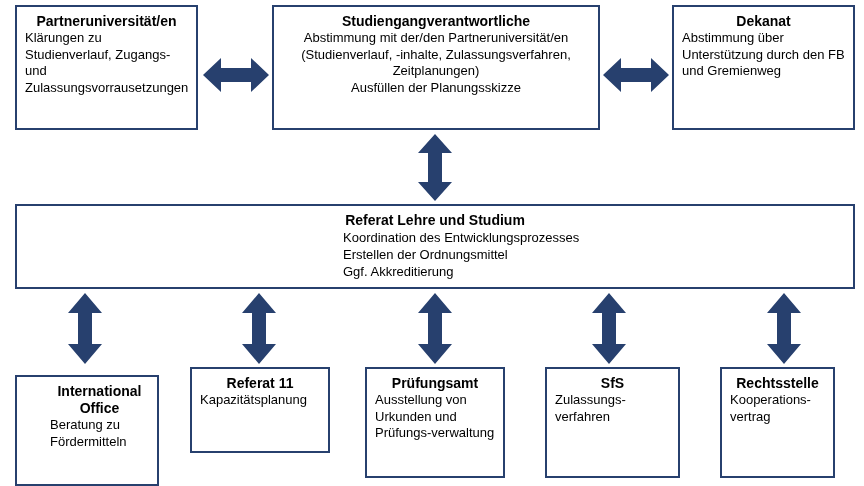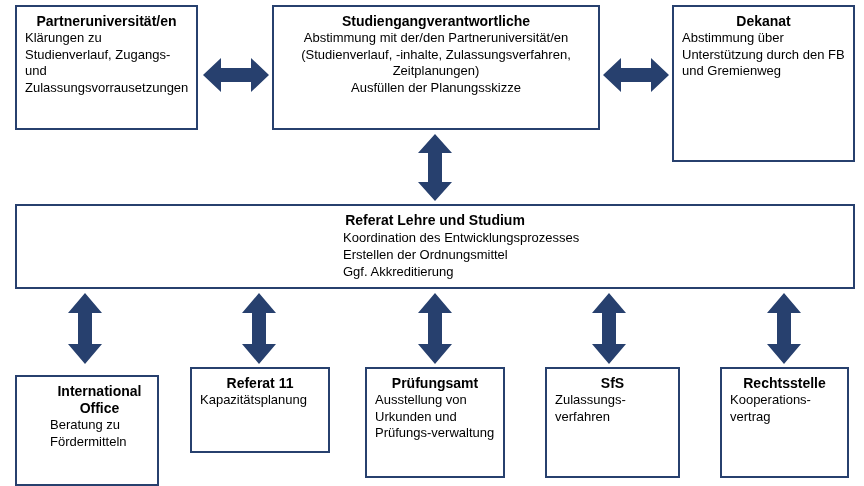--- a/index.html
+++ b/index.html
@@ -58,30 +58,30 @@
   #box-referat .box-body {
     font-size: 13px;
     line-height: 17px;
     text-align: left;
     padding-left: 326px;
   }
 
   
   #box-partner   { left: 15px;  top: 5px;  width: 183px; height: 125px; }
   #box-studieng  { left: 272px; top: 5px;  width: 328px; height: 125px; }
-  #box-dekanat   { left: 672px; top: 5px;  width: 183px; height: 157px; }
+  #box-dekanat   { left: 672px; top: 5px;  width: 183px; height: 125px; }
 
   #box-studieng .box-body { text-align: center; }
 
   
   #box-io        { left: 15px;  top: 375px; width: 144px; height: 111px; padding-left: 33px; }
   #box-ref11     { left: 190px; top: 367px; width: 140px; height: 86px; }
   #box-pruef     { left: 365px; top: 367px; width: 140px; height: 111px; }
   #box-sfs       { left: 545px; top: 367px; width: 135px; height: 111px; }
-  #box-recht     { left: 720px; top: 367px; width: 129px; height: 111px; }
+  #box-recht     { left: 720px; top: 367px; width: 115px; height: 111px; }
 
   .arrow {
     position: absolute;
   }
   .arrow svg { display: block; }
 </style>
 </head>
 <body>
 
 <div id="canvas">

